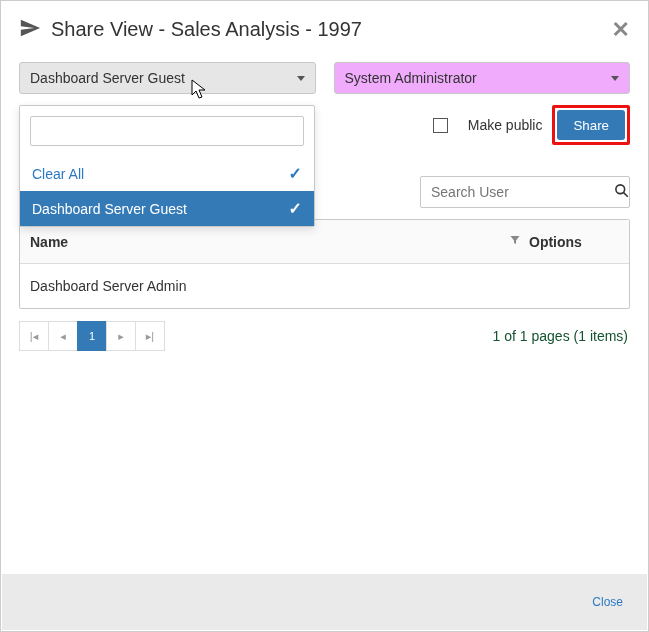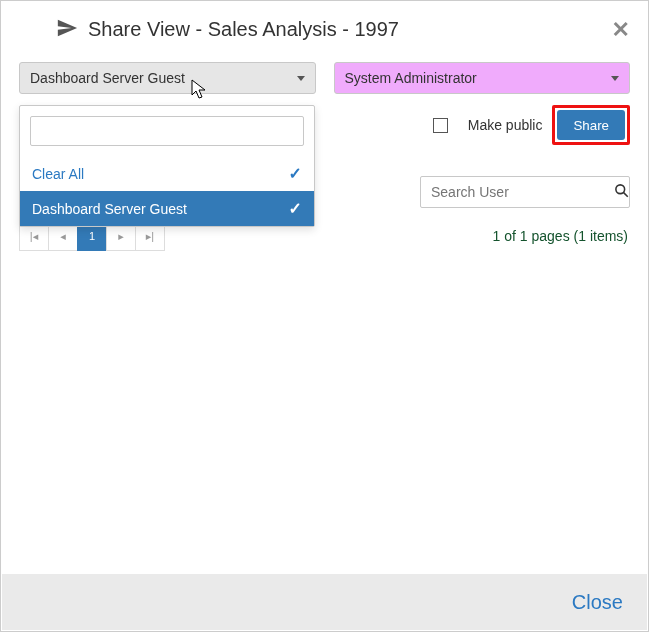--- a/index.html
+++ b/index.html
@@ -12,21 +12,20 @@
     width: 649px;
     height: 632px;
     border: 1px solid #ccc;
     position: relative;
   }
   .dialog-header {
     padding: 16px 18px 16px 18px;
     display: flex;
     align-items: center;
     justify-content: space-between;
-    margin-left: 37px;
   }
   .dialog-title-wrap {
     display: flex;
     align-items: center;
     gap: 10px;
   }
   .dialog-title {
     font-size: 20px;
     font-weight: 400;
     color: #333;
@@ -221,21 +220,21 @@
     height: 56px;
     background: #eaeaea;
     display: flex;
     align-items: center;
     justify-content: flex-end;
     padding: 0 24px;
   }
   .footer-close {
     color: #2b79c2;
     cursor: pointer;
-    font-size: 20px;
+    font-size: 12px;
   }
   
   .dropdown-panel {
     position: absolute;
     left: 18px;
     top: 104px;
     width: 296px;
     background: #fff;
     border: 1px solid #c8c8c8;
     box-shadow: 0 3px 8px rgba(0,0,0,0.12);
@@ -339,20 +338,37 @@
       <input type="text" placeholder="Search User" style="">
       <span class="search-ico">
         <svg width="15" height="15" viewBox="0 0 24 24">
             <circle cx="10" cy="10" r="7" stroke="#333" stroke-width="2.5" fill="none"></circle>
             <line x1="15" y1="15" x2="22" y2="22" stroke="#333" stroke-width="2.5"></line>
           </svg>
       </span>
     </div>
   </div>
 
+  <div class="table">
+    <div class="table-head">
+      <div class="col-name">Name</div>
+      <div class="col-opts">
+        <span class="filter-ico">
+          <svg width="12" height="12" viewBox="0 0 24 24">
+              <path d="M3 4h18l-7 9v7l-4-2v-5L3 4z" fill="#888"></path>
+            </svg>
+        </span>
+        <span style="font-weight:700;">Options</span>
+      </div>
+    </div>
+    <div class="table-row">
+      <div class="col-name">Dashboard Server Admin</div>
+      <div class="col-opts"></div>
+    </div>
+  </div>
 
   <div class="pager-row">
     <div class="pager">
       <div class="pager-btn">|◂</div>
       <div class="pager-btn">◂</div>
       <div class="pager-btn current">
         <span>1</span>
       </div>
       <div class="pager-btn">▸</div>
       <div class="pager-btn">▸|</div>

